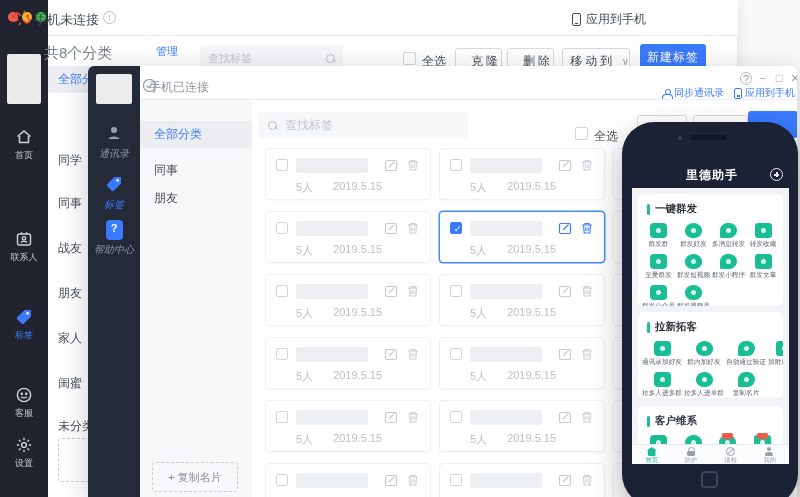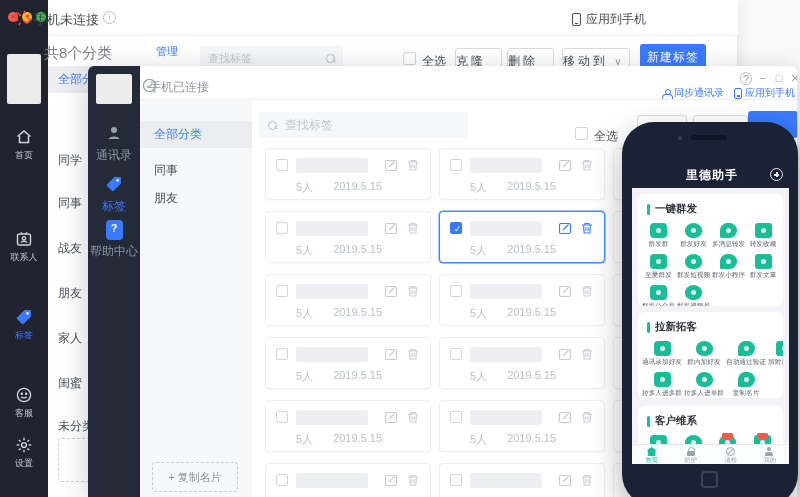--- a/index.html
+++ b/index.html
@@ -37,31 +37,31 @@
   .wb-search { left:200px; top:46px; width:143px; height:24px; padding:0 8px; font-size:11px; }
   .wb-search .mag { margin-left:auto; }
   .mag { position:relative; width:9px; height:9px; flex:0 0 9px; }
   .mag:before { content:""; position:absolute; left:0; top:0; width:7px; height:7px; border:1.3px solid #b9c0c9; border-radius:50%; }
   .mag:after { content:""; position:absolute; left:6px; top:6px; width:4px; height:1.4px; background:#b9c0c9; transform:rotate(45deg); }
   .cb { display:inline-block; width:13px; height:13px; border:1px solid #d2d6dc; border-radius:2px; background:#fff; cursor:pointer; position:relative; }
   .cb.on { background:#3a7afe; border-color:#3a7afe; }
   .cb.on:after { content:"✓"; position:absolute; left:0; top:0; width:13px; height:13px; color:#fff; font-size:9px; line-height:13px; text-align:center; }
   .wb-selall-cb { position:absolute; left:403px; top:52px; }
   .wb-selall-lb { position:absolute; left:422px; top:53px; font-size:12px; }
-  .btn { position:absolute; background:#fff; border:1px solid #d8dce2; border-radius:3px; font-size:12px; color:#474c55; text-align:left; line-height:24px; letter-spacing:3px; cursor:pointer; }
+  .btn { position:absolute; background:#fff; border:1px solid #d8dce2; border-radius:3px; font-size:12px; color:#474c55; text-align:right; line-height:24px; letter-spacing:3px; cursor:pointer; }
   .btn .chev { letter-spacing:0; font-size:10px; color:#9aa1ab; }
   .btn-primary { position:absolute; background:#3a7afe; border-radius:3px; color:#fff; font-size:12px; text-align:center; line-height:26px; letter-spacing:1px; cursor:pointer; }
 
   
   .wf { position:absolute; left:88px; top:66px; width:709px; height:431px; background:#fff; border-radius:6px 6px 0 0; box-shadow:0 6px 28px rgba(20,24,40,.22); overflow:hidden; }
   .wf-side { position:absolute; left:0; top:0; width:52px; height:431px; background:#252a38; }
   .wf-logo { position:absolute; left:8px; top:8px; width:36px; height:30px; background:#ececec; border-radius:2px; }
   .fnav { position:absolute; width:52px; text-align:center; color:#8d95a5; cursor:pointer; }
   .fnav .sic { display:block; height:20px; margin:0 auto 3px; color:#9aa2b1; }
-  .fnav .slb { font-size:12px; display:block; }
+  .fnav .slb { font-size:10px; display:block;font-style:italic; }
   .fnav.active .slb, .fnav.active .sic { color:#3a7afe; }
   .ic-help { display:inline-block; width:17px; height:17px; background:#3a7afe; border-radius:4px; position:relative; }
   .ic-help:after { content:"?"; position:absolute; inset:0; color:#fff; font-size:11px; font-weight:bold; line-height:17px; }
   .wf-titlebar { position:absolute; left:52px; top:0; width:657px; height:34px; border-bottom:1px solid #ededf0; }
   .wf-title-ic { position:absolute; left:2px; top:12px; width:15px; height:15px; }
   .wf-title { position:absolute; left:21px; top:13px; font-size:12px; color:#8f959e; }
   .wc { position:absolute; color:#9aa1ab; font-size:11px; line-height:12px; cursor:pointer; text-align:center; width:12px; }
   .wf-links { position:absolute; right:2px; top:20px; display:flex; gap:10px; color:#3a7afe; font-size:10px; white-space:nowrap; }
   .wf-links .lnk { display:flex; align-items:center; gap:3px; cursor:pointer; }
   .pp-ic { display:inline-block; width:9px; height:9px; position:relative; }

